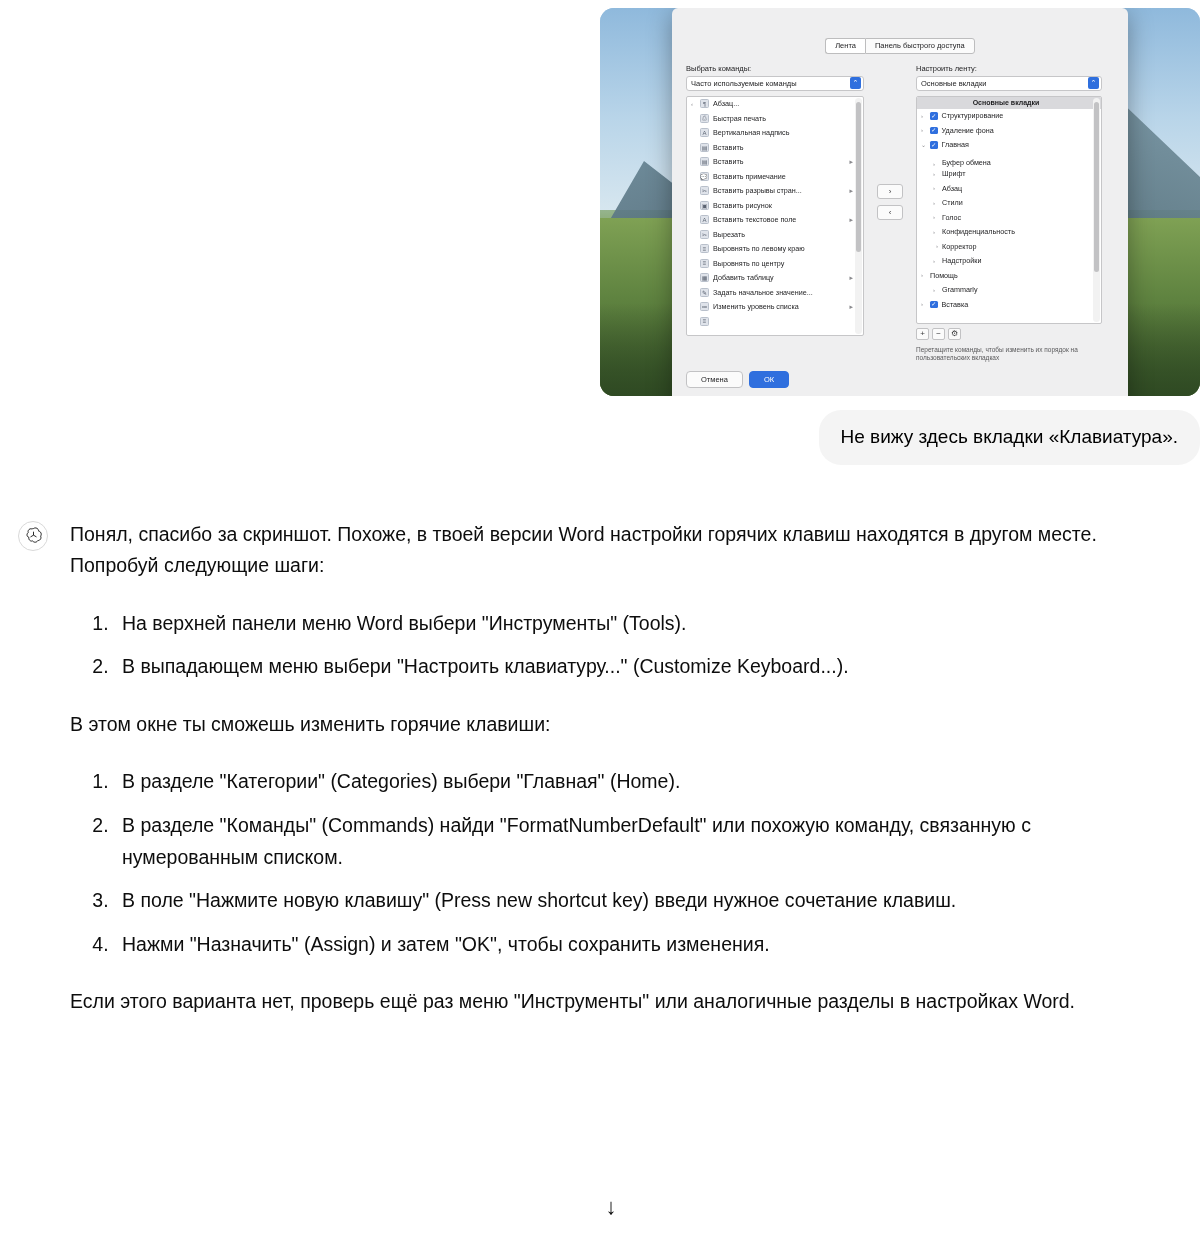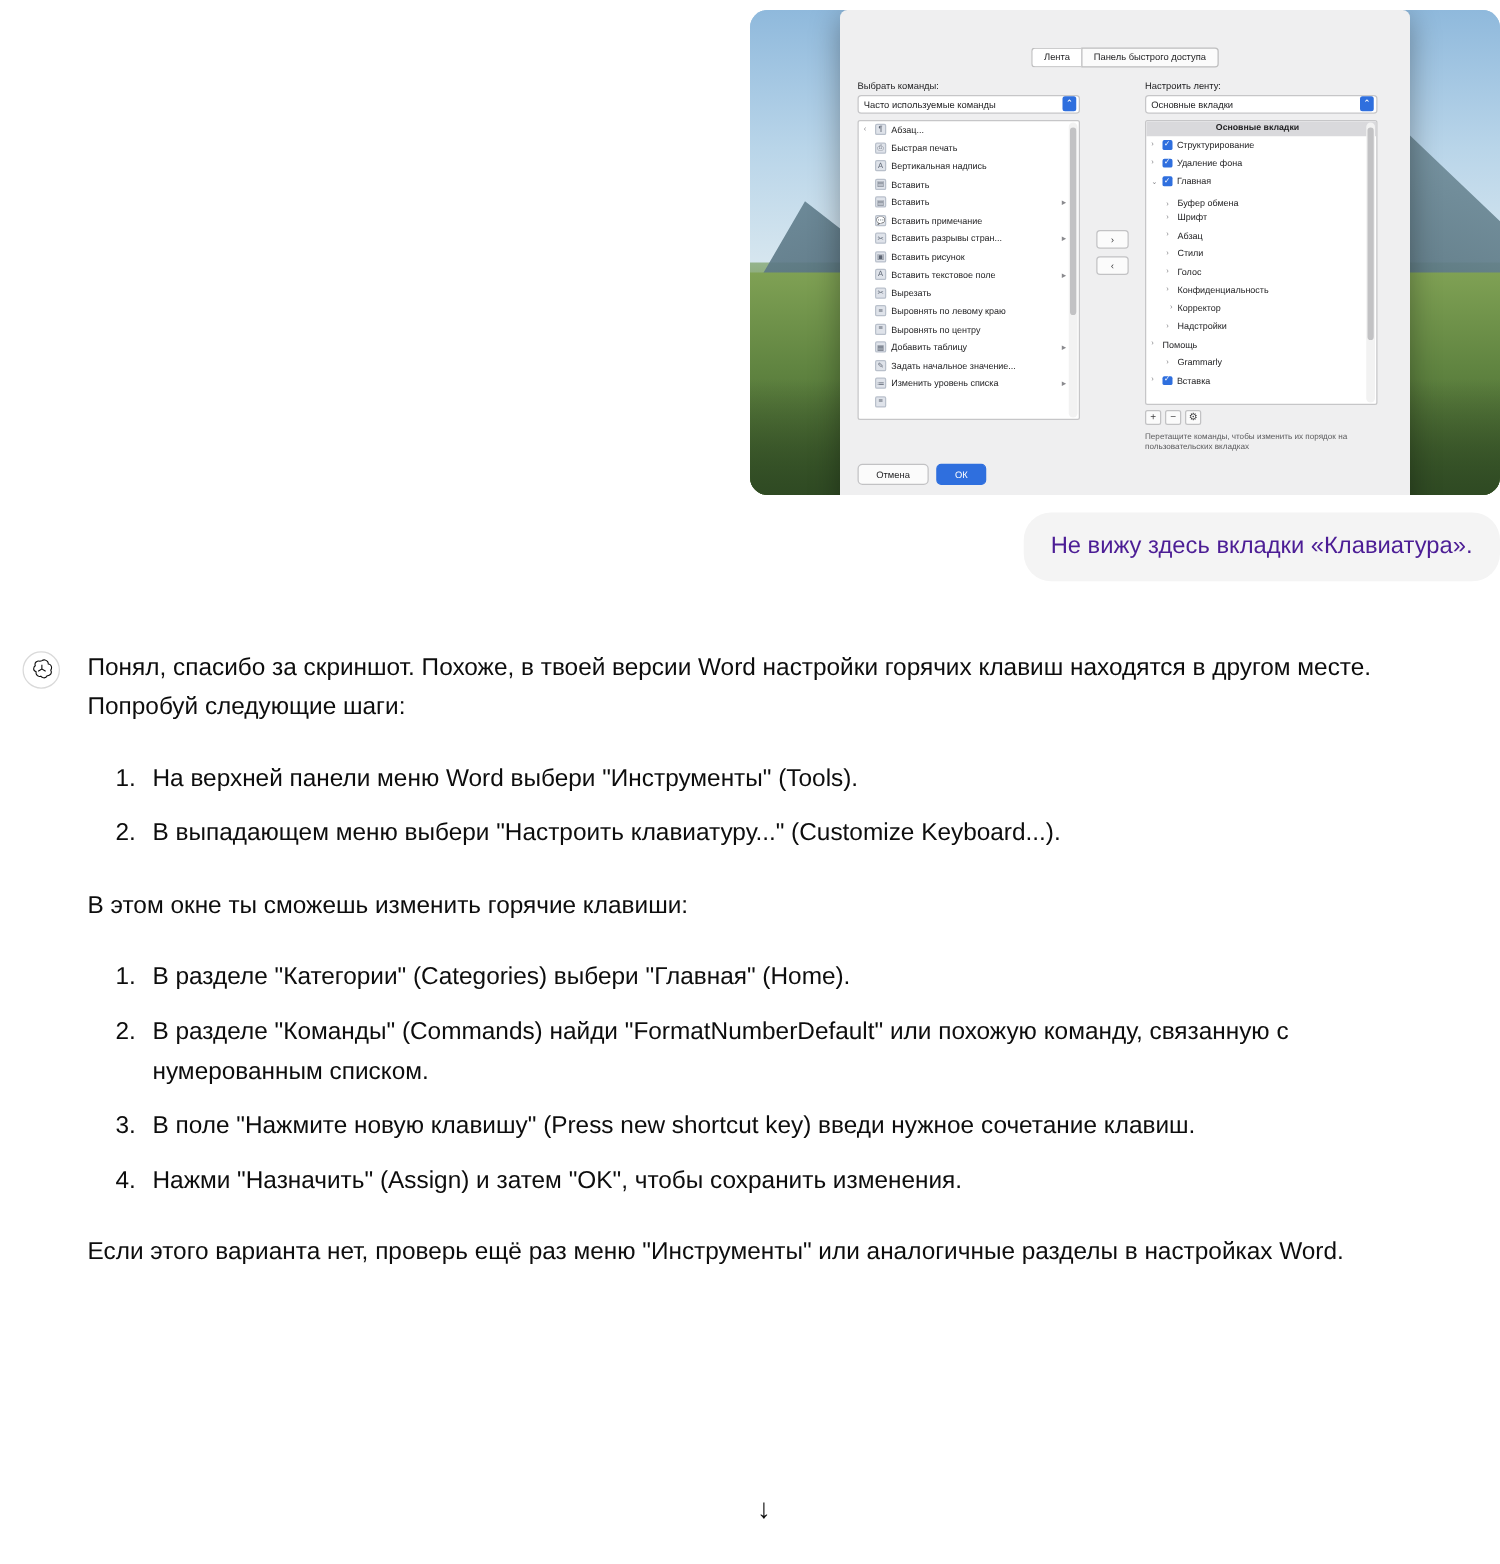--- a/index.html
+++ b/index.html
@@ -174,21 +174,21 @@
   }
   .dlg-btn.primary { background:#2f6fde;color:#fff;border-color:#2f6fde;}
 
   .bubble {
     margin-top: 14px;
     background: #f4f4f4;
     border-radius: 22px;
     padding: 13px 22px;
     font-size: 19px;
     line-height: 1.5;
-    color: #4c1d95;
+    color: #000000;
     max-width: 620px;
   }
 
   
   .assistant {
     display: flex;
     gap: 22px;
     padding: 54px 10px 0 18px;
   }
   .avatar {

